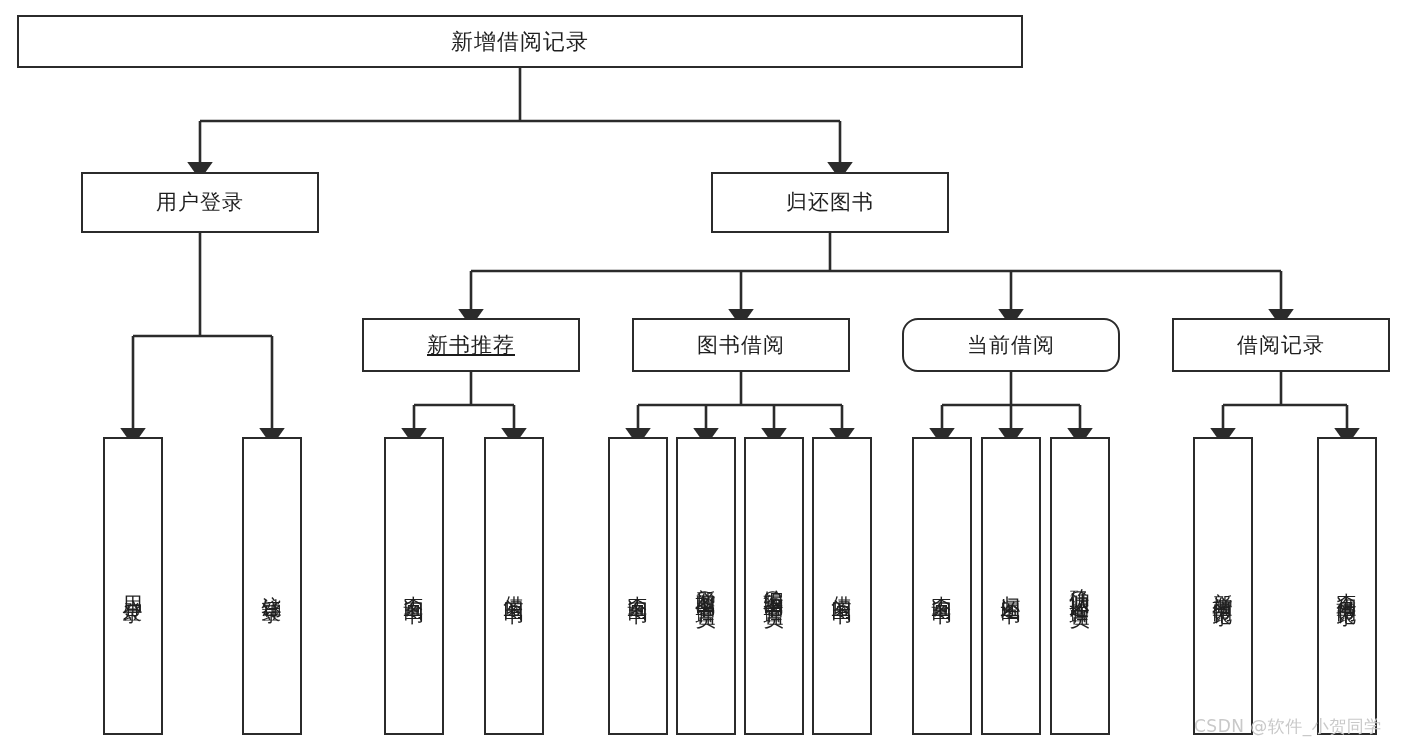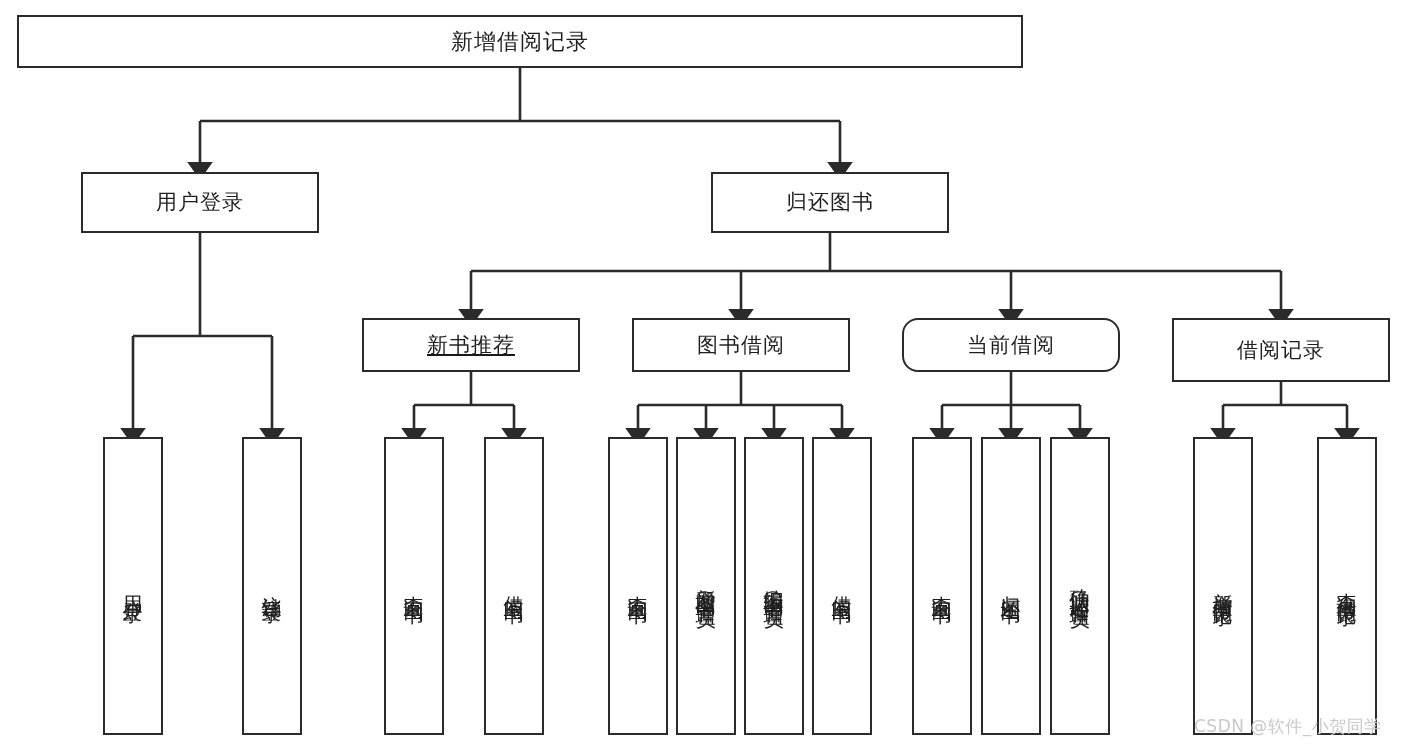--- a/index.html
+++ b/index.html
@@ -139,21 +139,21 @@
   </div>
 
   <div class="node" style="left:632px; top:318px; width:218px; height:54px;">
     <span class="label">图书借阅</span>
   </div>
 
   <div class="node" style="left:902px; top:318px; width:218px; height:54px;border-radius:16px;">
     <span class="label">当前借阅</span>
   </div>
 
-  <div class="node" style="left:1172px; top:318px; width:218px; height:64px;">
+  <div class="node" style="left:1172px; top:318px; width:218px; height:54px;">
     <span class="label">借阅记录</span>
   </div>
 
   <div class="node leaf" style="left:103px; top:437px; width:60px; height:298px;">
     <span class="label">用户登录</span>
   </div>
   <div class="node leaf" style="left:242px; top:437px; width:60px; height:298px;">
     <span class="label">注销登录</span>
   </div>
 

